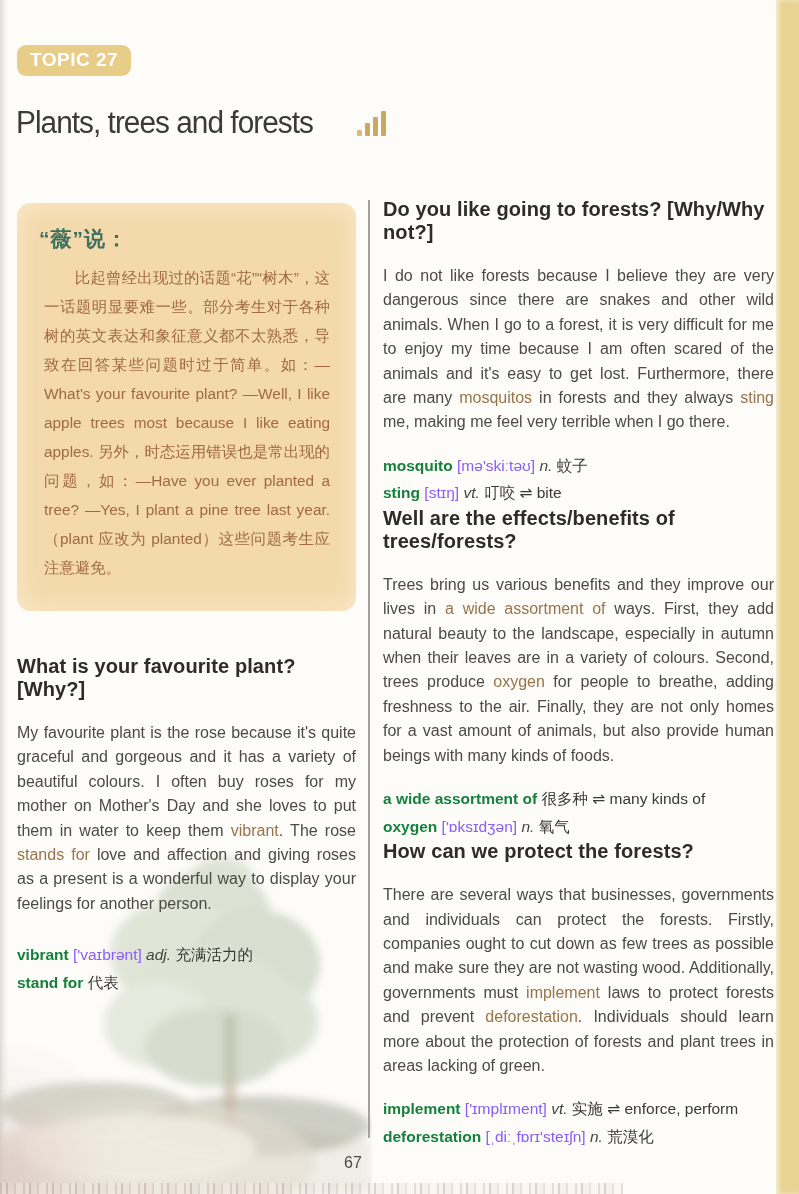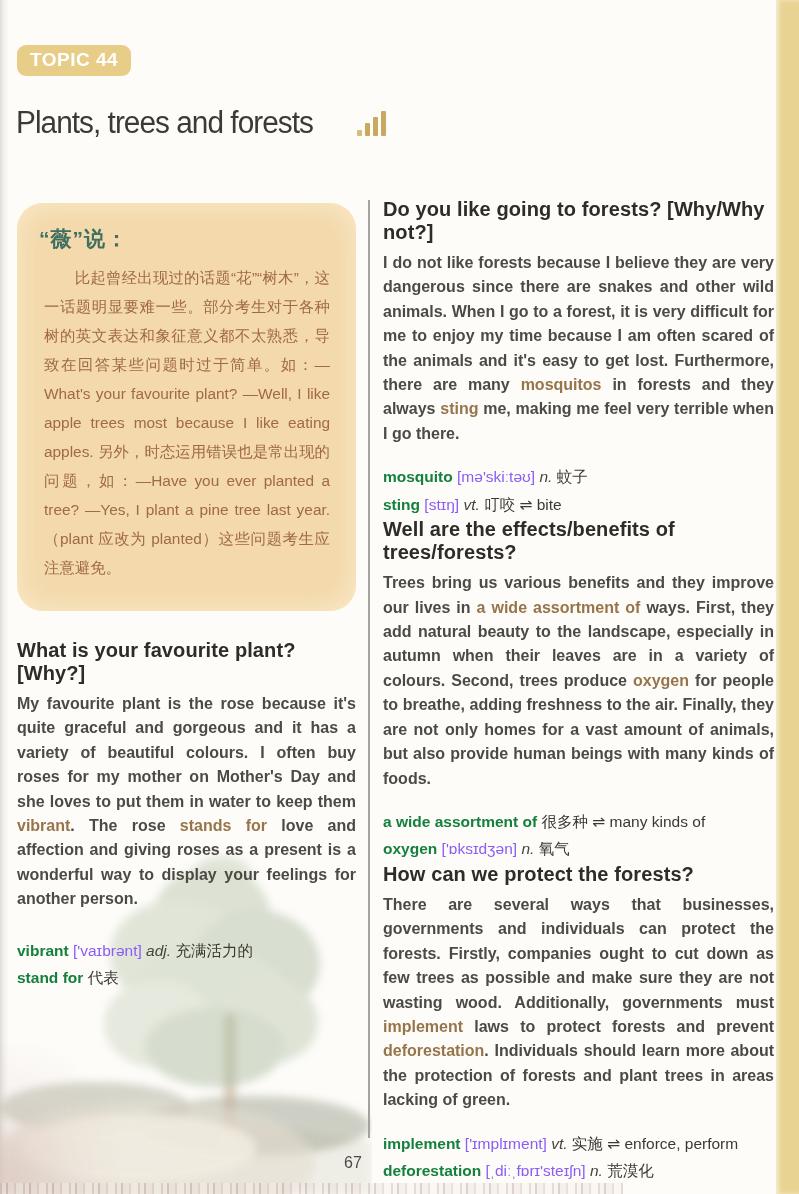--- a/index.html
+++ b/index.html
@@ -34,36 +34,36 @@
   .signal i:nth-child(1){height:6px;background:#d7bc7c;}
   .signal i:nth-child(2){height:13px;}
   .signal i:nth-child(3){height:19px;}
   .signal i:nth-child(4){height:25px;}
   
   .col-left{position:absolute;left:17px;top:203px;width:339px;}
   .col-right{position:absolute;left:383px;top:198px;width:391px;}
   .divider{position:absolute;left:368px;top:200px;width:1.5px;height:938px;background:#a4a29c;}
   
   .note{
-    background:#f3d9ab;border-radius:26px;
+    background:#f3d9ab;border-radius:14px;
     padding:22px 19px 22px 20px;
     box-shadow:inset 0 0 30px rgba(255,246,225,.6);
   }
   .note-head{color:#3e6f5f;font-size:21px;font-weight:bold;letter-spacing:1px;margin:0 0 10px 2px;}
   .note-body{
     margin:7px;color:#a06a45;font-size:15.4px;line-height:29px;
     text-align:justify;text-indent:2em;
   }
   
   h3.q{margin:0;color:#2d2c28;font-size:20px;font-weight:bold;letter-spacing:.1px;}
-  p.ans{margin:7px 0 0;color:#4b4a44;font-size:16px;line-height:24.4px;text-align:justify;font-weight:bold;}
+  p.ans{margin:20px 0 0;color:#4b4a44;font-size:16px;line-height:24.4px;text-align:justify;}
   .vocab{margin-top:17px;}
   .vocab p{margin:0;font-size:15.5px;line-height:27.5px;color:#3f3e39;}
   .qa-gap{margin-top:42px;}
-  .col-left h3.q{margin-top:28px;}
+  .col-left h3.q{margin-top:44px;}
   .col-left .vocab{margin-top:25px;}
   
   .s-hl{color:#97744a;}
   .s-term{color:#15803d;font-weight:bold;}
   .s-phon{color:#8b5cf6;}
   .s-pos{font-style:italic;color:#45443f;}
   .s-zh{color:#3a3934;}
   
   .tree-art{position:absolute;left:0;top:842px;width:372px;height:352px;opacity:.8;pointer-events:none;}
   
@@ -75,21 +75,21 @@
     background:radial-gradient(ellipse at 10% 90%,#cfa8a4 0%,rgba(223,203,199,.5) 45%,rgba(255,255,255,0) 75%);}
 </style>
 </head>
 <body>
 
 <div class="page">
 
   <div class="left-edge"></div>
   <div class="gold-stripe"></div>
 
-  <div class="badge">TOPIC 44</div>
+  <div class="badge">TOPIC 27</div>
 
   <div class="title-row">
     <h1>Plants, trees and forests</h1>
     <span class="signal">
         <i></i>
         <i></i>
         <i></i>
         <i></i>
       </span>
   </div>

